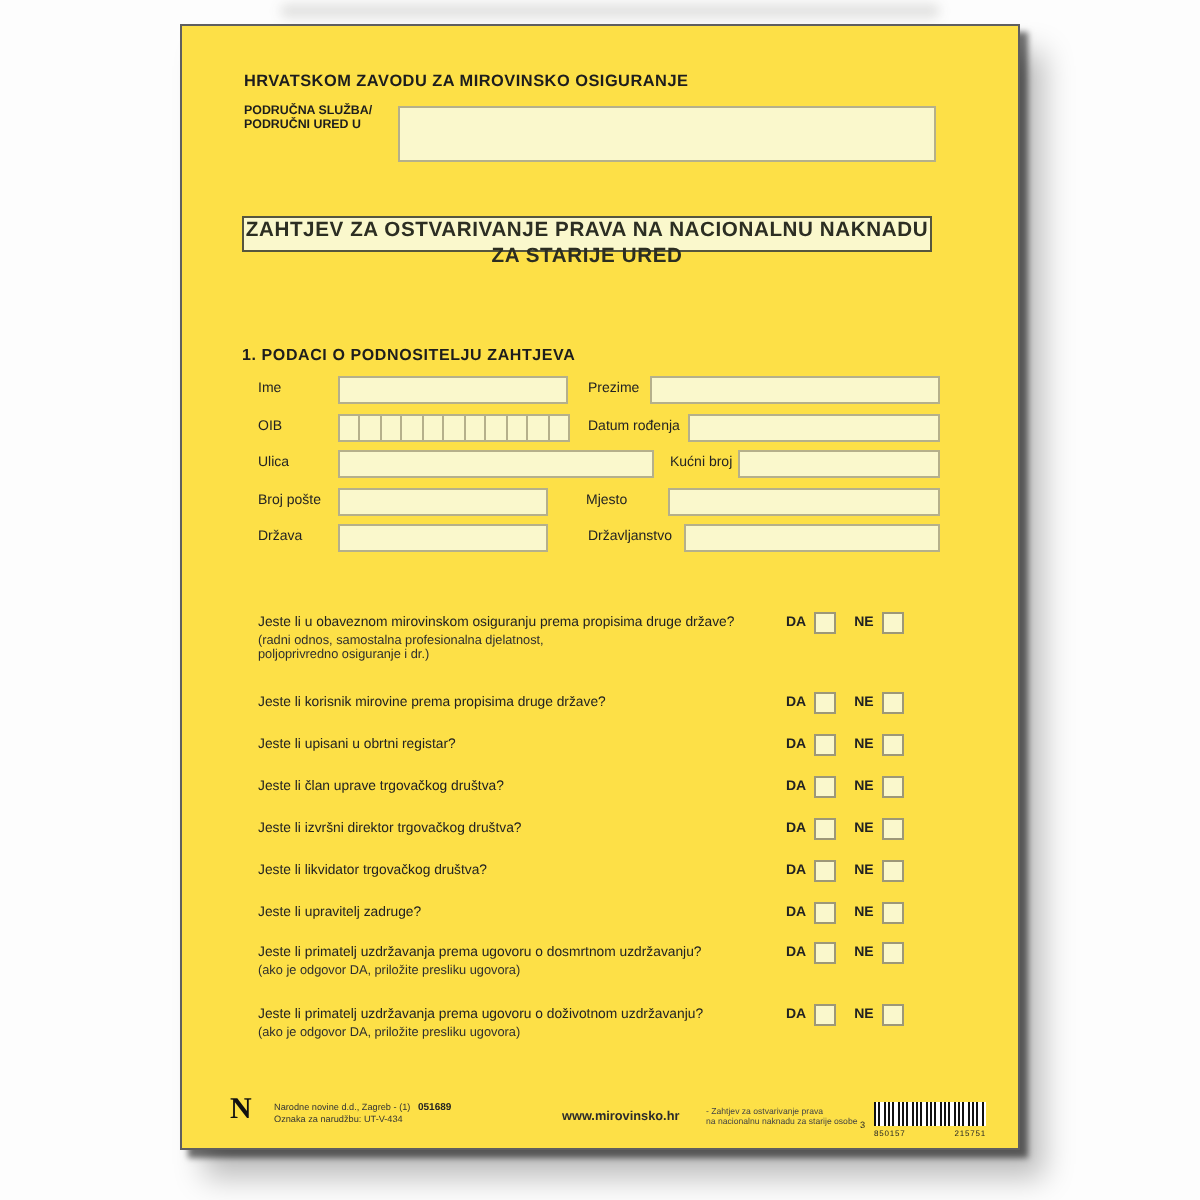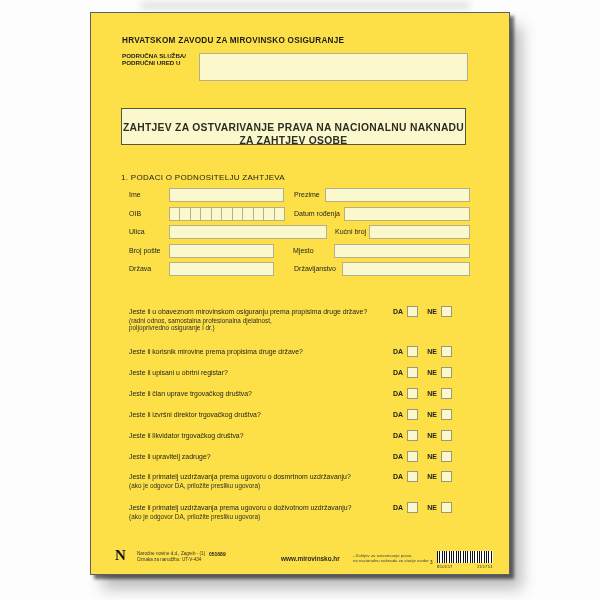--- a/index.html
+++ b/index.html
@@ -9,23 +9,23 @@
   .page{position:absolute;left:90px;top:12px;width:420px;height:563px;background:#fde047;
         border:1px solid #5f5f5f;
         box-shadow:4px 4px 3px rgba(0,0,0,.55),12px 14px 14px rgba(0,0,0,.25);}
   
   .recipient{position:absolute;left:31px;top:23px;font-size:8.2px;font-weight:bold;letter-spacing:.25px;color:#1d1d1d;}
   .office-label{position:absolute;left:31px;top:39px;font-size:6.2px;font-weight:bold;line-height:7.2px;color:#1d1d1d;}
   .office-label span{display:block;}
   .field{background:#faf8cc;border:1px solid #b5b08b;}
   .office-input{position:absolute;left:108px;top:40px;width:269px;height:28px;}
   
-  .title-box{position:absolute;left:30px;top:95px;width:345px;height:37px;background:#faf8cc;border:1px solid #56563e;
-             text-align:center;font-weight:bold;font-size:10.3px;letter-spacing:.3px;color:#2c2e22;padding-top:12px;line-height:13px;}
-  .section-title{position:absolute;left:30px;top:160px;font-size:8px;font-weight:normal;letter-spacing:.3px;color:#1d1d1d;}
+  .title-box{position:absolute;left:30px;top:95px;width:345px;height:18px;background:#faf8cc;border:1px solid #56563e;
+             text-align:center;font-weight:bold;font-size:10.3px;letter-spacing:.3px;color:#2c2e22;padding-top:0;line-height:13px;}
+  .section-title{position:absolute;left:30px;top:160px;font-size:8px;font-weight:bold;letter-spacing:.3px;color:#1d1d1d;}
   
   .lab{position:absolute;font-size:7px;color:#232323;white-space:nowrap;}
   .inp{position:absolute;height:14px;}
   .l-ime{left:38px;top:178px}           .i-ime{left:78px;top:175px;width:115px}
   .l-prezime{left:203px;top:178px}      .i-prezime{left:234px;top:175px;width:145px}
   .l-oib{left:38px;top:197px}
   .oib-row{position:absolute;left:78px;top:194px;width:116px;height:14px;display:flex;}
   .oib-cell{flex:1;background:#faf8cc;border:1px solid #b5b08b;margin-left:-1px;}
   .oib-cell:first-child{margin-left:0;}
   .l-datum{left:203px;top:197px}        .i-datum{left:253px;top:194px;width:126px}
@@ -67,21 +67,21 @@
 
     <div class="recipient">HRVATSKOM ZAVODU ZA MIROVINSKO OSIGURANJE</div>
     <div class="office-label">
       <span>PODRUČNA SLUŽBA/</span>
       <span>PODRUČNI URED U</span>
     </div>
     <div class="office-input field"></div>
 
     <div class="title-box">
       <div>ZAHTJEV ZA OSTVARIVANJE PRAVA NA NACIONALNU NAKNADU</div>
-      <div>ZA ZAHTJEV OSOBE</div>
+      <div>ZA STARIJE URED</div>
     </div>
 
     <div class="section-title">1. PODACI O PODNOSITELJU ZAHTJEVA</div>
 
     <span class="lab l-ime">Ime</span>
     <div class="inp field i-ime"></div>
     <span class="lab l-prezime">Prezime</span>
     <div class="inp field i-prezime"></div>
 
     <span class="lab l-oib">OIB</span>

